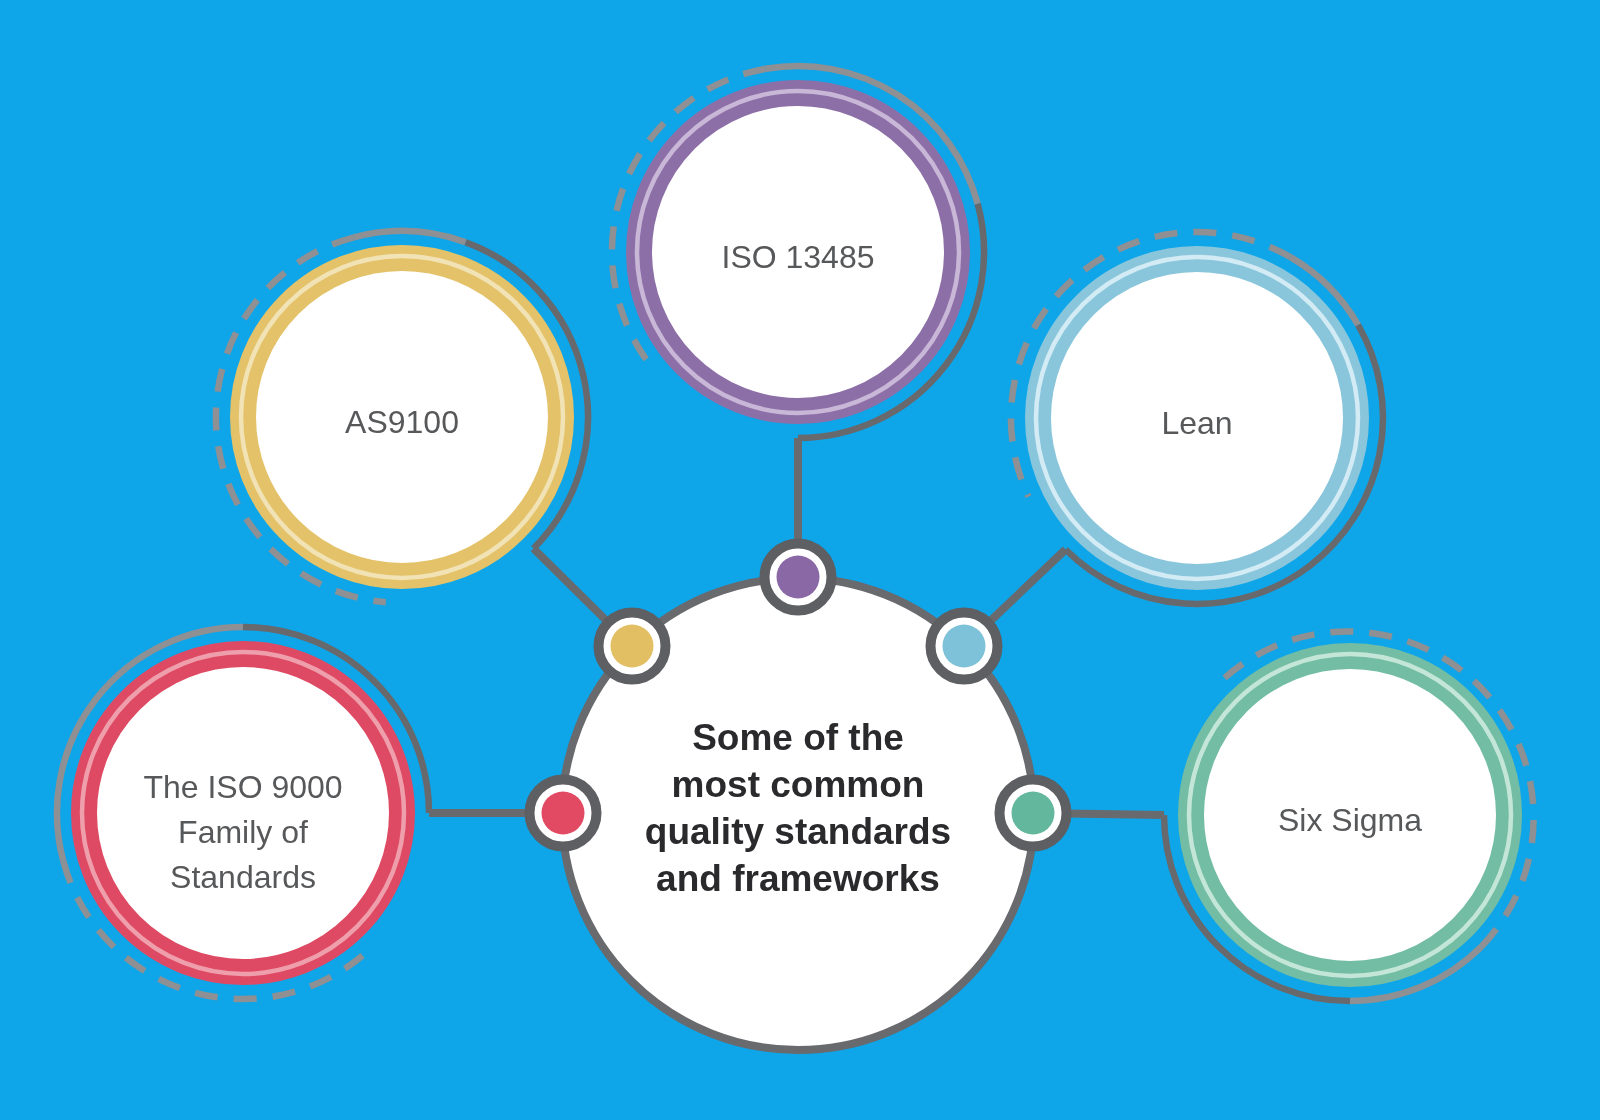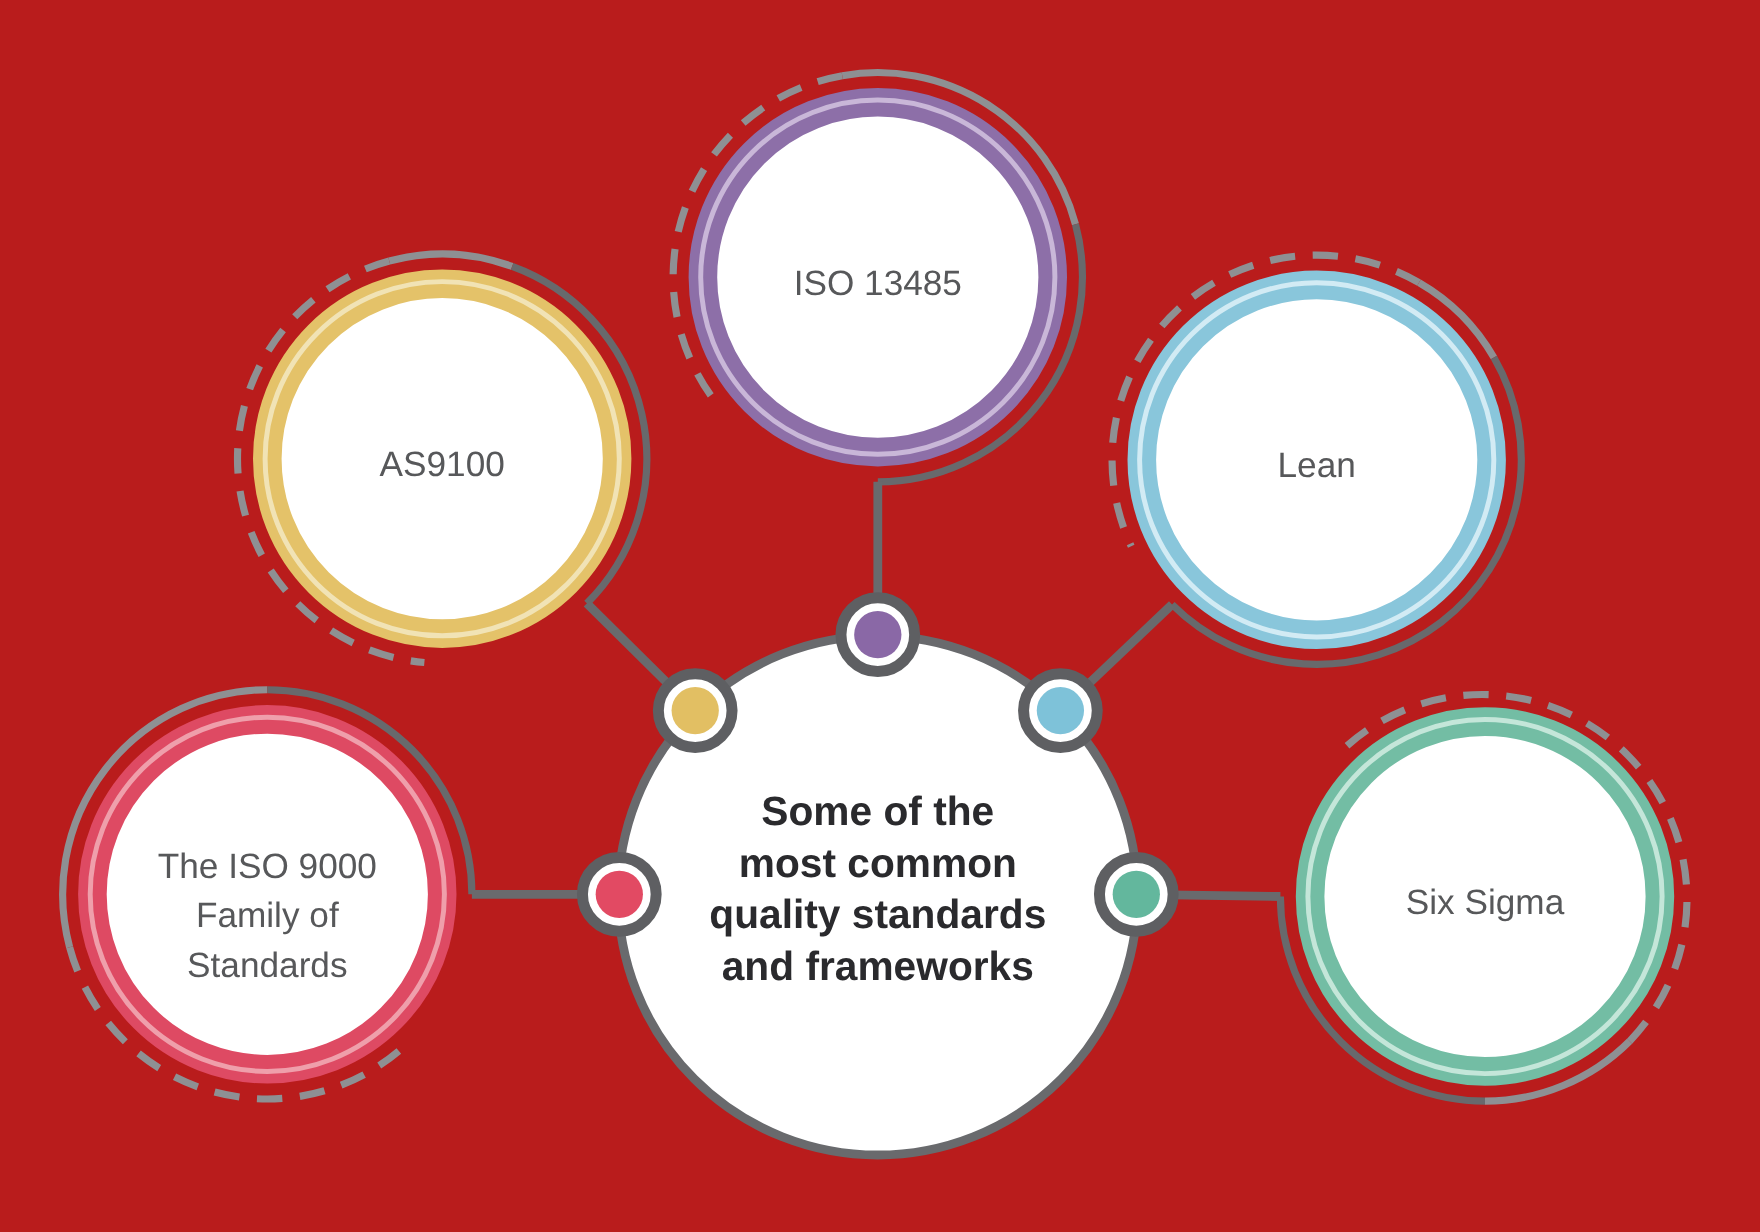--- a/index.html
+++ b/index.html
@@ -1,20 +1,20 @@
 <!DOCTYPE html>
 <html><head>
 <meta charset="utf-8">
 <style>
   html, body { margin: 0; padding: 0; background: #ffffff; }
   .stage {
     position: relative;
     width: 1600px;
     height: 1120px;
-    background: #b91c1c;
+    background: #0ea5e9;
     overflow: hidden;
     font-family: "Liberation Sans", sans-serif;
   }
   svg text { font-family: "Liberation Sans", sans-serif; }
 </style>
 </head>
 <body>
 
 <div class="stage">
   <svg id="fig" width="1600" height="1120" viewBox="0 0 1600 1120">

